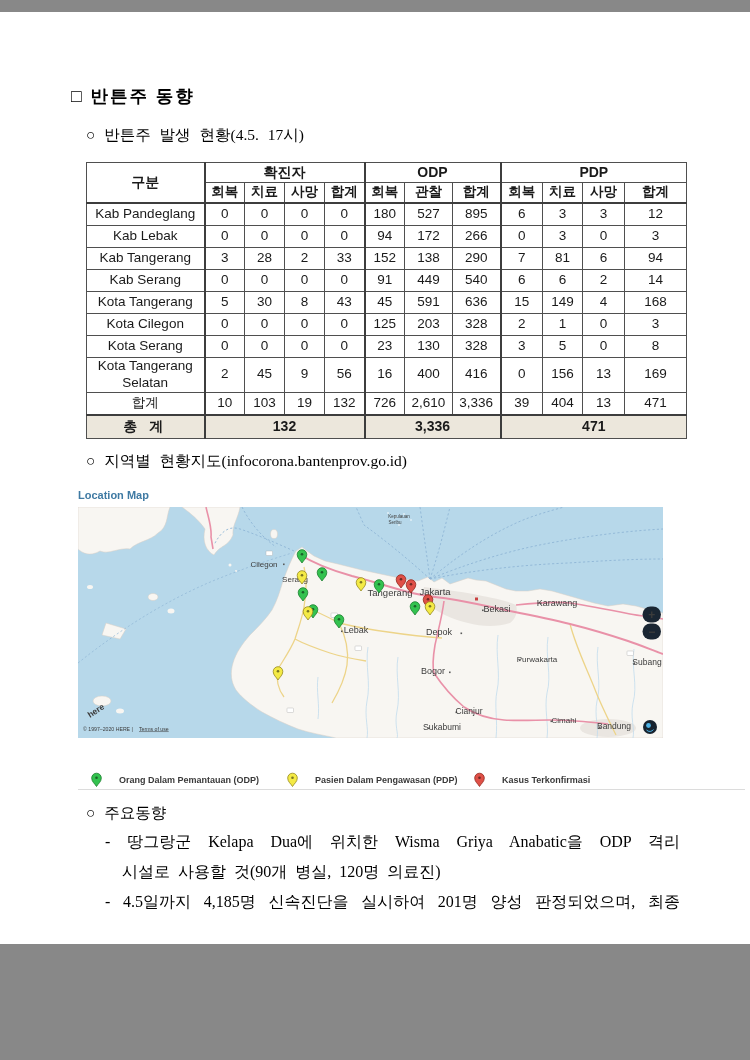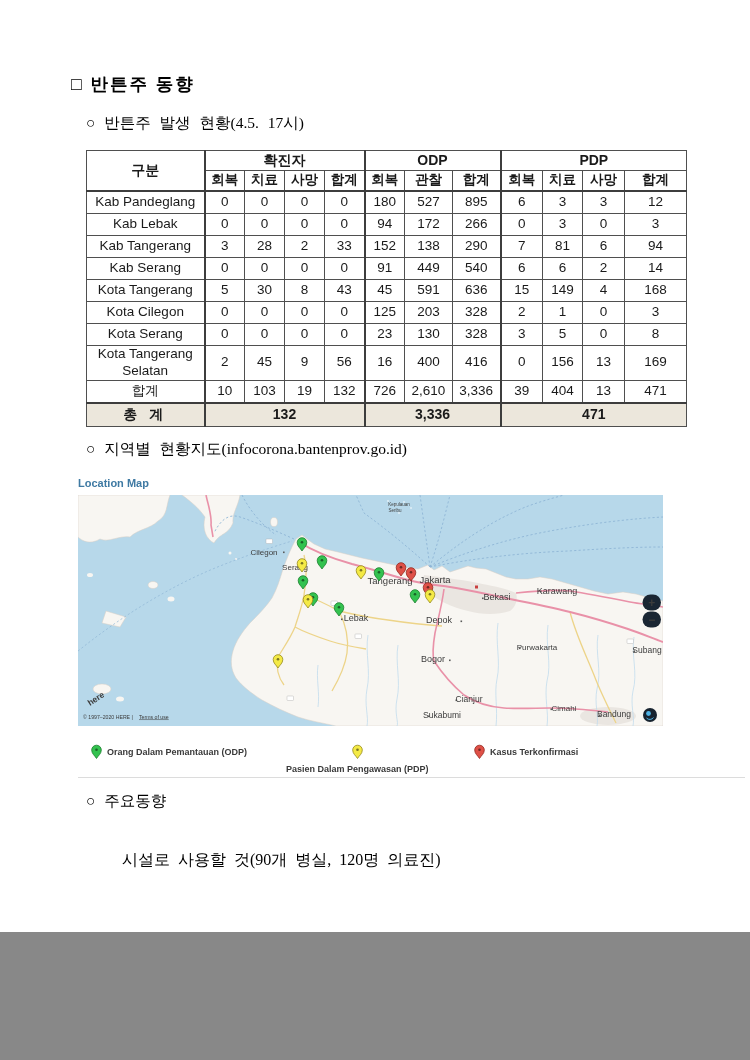--- a/index.html
+++ b/index.html
@@ -1,16 +1,16 @@
 <!DOCTYPE html>
 <html><head>
 <meta charset="utf-8">
 <style>
   html,body{margin:0;padding:0;background:#888;}
-  .page{position:relative;width:750px;height:932px;background:#ffffff;margin:0 auto;overflow:hidden;
+  .page{position:relative;width:750px;height:932px;background:#ffffff;margin:12px auto;overflow:hidden;
         font-family:"Liberation Serif",serif;color:#111;}
 
   .doc-title{position:absolute;left:71px;top:72px;font-family:"Liberation Sans",sans-serif;
              font-weight:800;font-size:17.5px;letter-spacing:2px;color:#000;}
   .sec{position:absolute;font-size:15.5px;word-spacing:5px;color:#000;}
   #sec-status{left:86px;top:113px;}
   #sec-map{left:86px;top:439px;}
   #sec-trends{left:86px;top:791px;}
 
   
@@ -28,21 +28,21 @@
              font-size:14px;height:22px;}
   table.data tr.total td.lbl{letter-spacing:4px;}
 
   
   .map-title{position:absolute;left:78px;top:477px;font-family:"Liberation Sans",sans-serif;
              font-weight:700;font-size:11px;color:#3f7aa3;}
   svg.map{position:absolute;left:78px;top:495px;display:block;background:#b7d8ea;}
   svg.map text{font-family:"Liberation Sans",sans-serif;fill:#3c3c3c;}
   .legend{position:absolute;left:78px;top:732px;width:667px;height:45px;background:#fff;
           border-bottom:1px solid #dcdcdc;}
-  .legend .item{position:absolute;top:12px;display:flex;align-items:center;gap:4px;
+  .legend .item{position:absolute;top:28px;display:flex;align-items:center;gap:16px;
           font-family:"Liberation Sans",sans-serif;font-size:9px;font-weight:600;color:#3a3a3a;}
 
   
   .bodyline{position:absolute;font-size:16px;color:#000;}
   .just{width:575px;text-align:justify;text-align-last:justify;}
   #b1l1{left:105px;top:820px;}
   #b1l2{left:122px;top:850px;word-spacing:4px;}
   #b2l1{left:105px;top:880px;}
   #b2l2{left:122px;top:910px;word-spacing:4px;}
   .fnote{position:absolute;font-family:"Liberation Sans",sans-serif;font-size:13.5px;color:#000;
@@ -442,35 +442,37 @@
   </svg>
 
   <div class="legend" id="map-legend">
       <div class="item" style="left: 12px;">
         <svg width="13" height="16">
           <path d="M 6.5 14.5 c -1.7 -2.9 -4.8 -4.7 -4.8 -8.5 a 4.8 4.8 0 1 1 9.6 0 c 0 3.8 -3.1 5.6 -4.8 8.5 z" fill="#33c24f" stroke="#1d7f30" stroke-width="0.8"></path>
           <circle cx="6.5" cy="5.8" r="1.3" fill="rgba(0,0,0,0.5)"></circle>
         </svg>
         <span>Orang Dalam Pemantauan (ODP)</span>
       </div>
-      <div class="item" style="left: 208px; flex-direction: column;">
+      <div class="item" style="left: 208px;">
         <svg width="13" height="16">
           <path d="M 6.5 14.5 c -1.7 -2.9 -4.8 -4.7 -4.8 -8.5 a 4.8 4.8 0 1 1 9.6 0 c 0 3.8 -3.1 5.6 -4.8 8.5 z" fill="#f4ea45" stroke="#96891f" stroke-width="0.8"></path>
           <circle cx="6.5" cy="5.8" r="1.3" fill="rgba(0,0,0,0.5)"></circle>
         </svg>
         <span>Pasien Dalam Pengawasan (PDP)</span>
       </div>
       <div class="item" style="left: 395px;">
         <svg width="13" height="16">
           <path d="M 6.5 14.5 c -1.7 -2.9 -4.8 -4.7 -4.8 -8.5 a 4.8 4.8 0 1 1 9.6 0 c 0 3.8 -3.1 5.6 -4.8 8.5 z" fill="#df5047" stroke="#93291f" stroke-width="0.8"></path>
           <circle cx="6.5" cy="5.8" r="1.3" fill="rgba(0,0,0,0.5)"></circle>
         </svg>
         <span>Kasus Terkonfirmasi</span>
       </div>
     </div>
 
   <div class="sec" id="sec-trends">○ 주요동향</div>
 
+  <div class="bodyline just" id="b1l1">- 땅그랑군 Kelapa Dua에 위치한 Wisma Griya Anabatic을 ODP 격리</div>
   <div class="bodyline" id="b1l2">시설로 사용할 것(90개 병실, 120명 의료진)</div>
+  <div class="bodyline just" id="b2l1">- 4.5일까지 4,185명 신속진단을 실시하여 201명 양성 판정되었으며, 최종</div>
   <div class="fnote" id="fn2">남땅그랑시 7명 등</div>
 
   <div class="pagenum">- 2 -</div>
 </div>
 
 </body></html>

